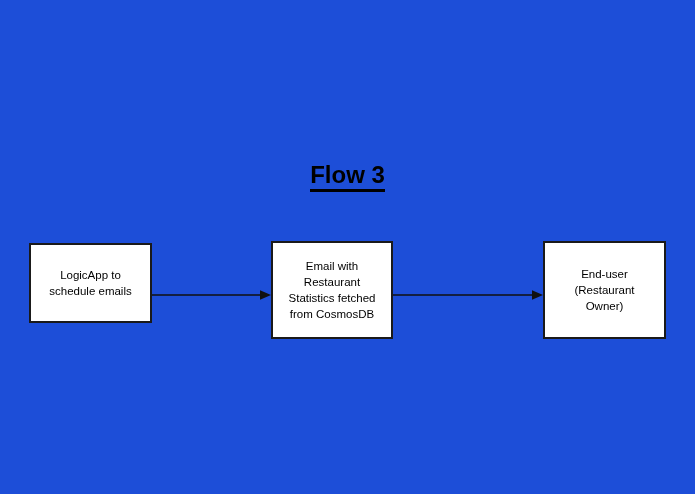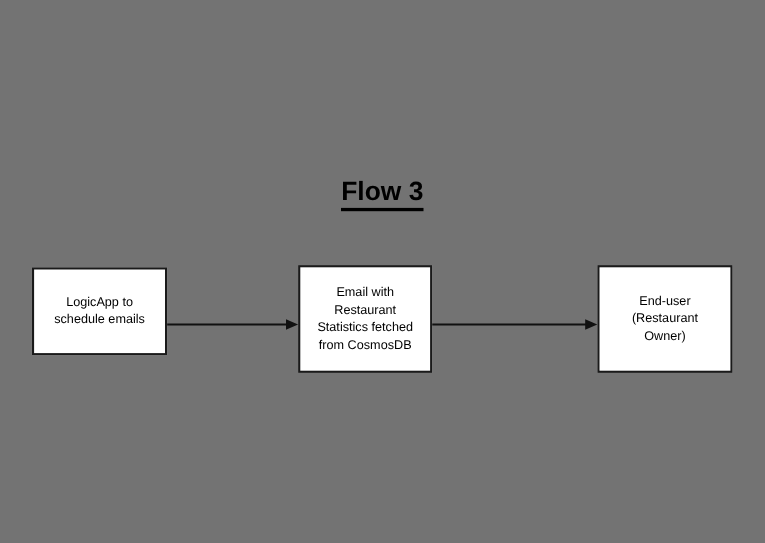--- a/index.html
+++ b/index.html
@@ -9,21 +9,21 @@
     background: #ffffff;
   }
   body {
     font-family: "Liberation Sans", sans-serif;
     -webkit-font-smoothing: antialiased;
   }
   #canvas {
     position: relative;
     width: 695px;
     height: 494px;
-    background: #737373;
+    background: #1d4ed8;
     overflow: hidden;
   }
 
   
   .diagram-title {
     position: absolute;
     left: 0;
     top: 160px;
     width: 695px;
     text-align: center;

